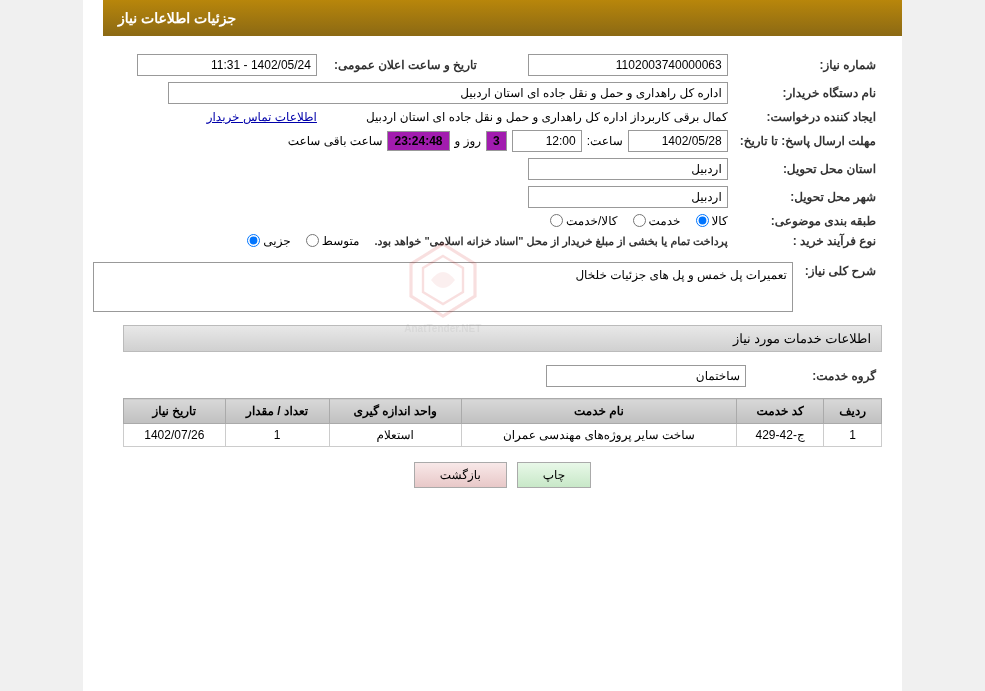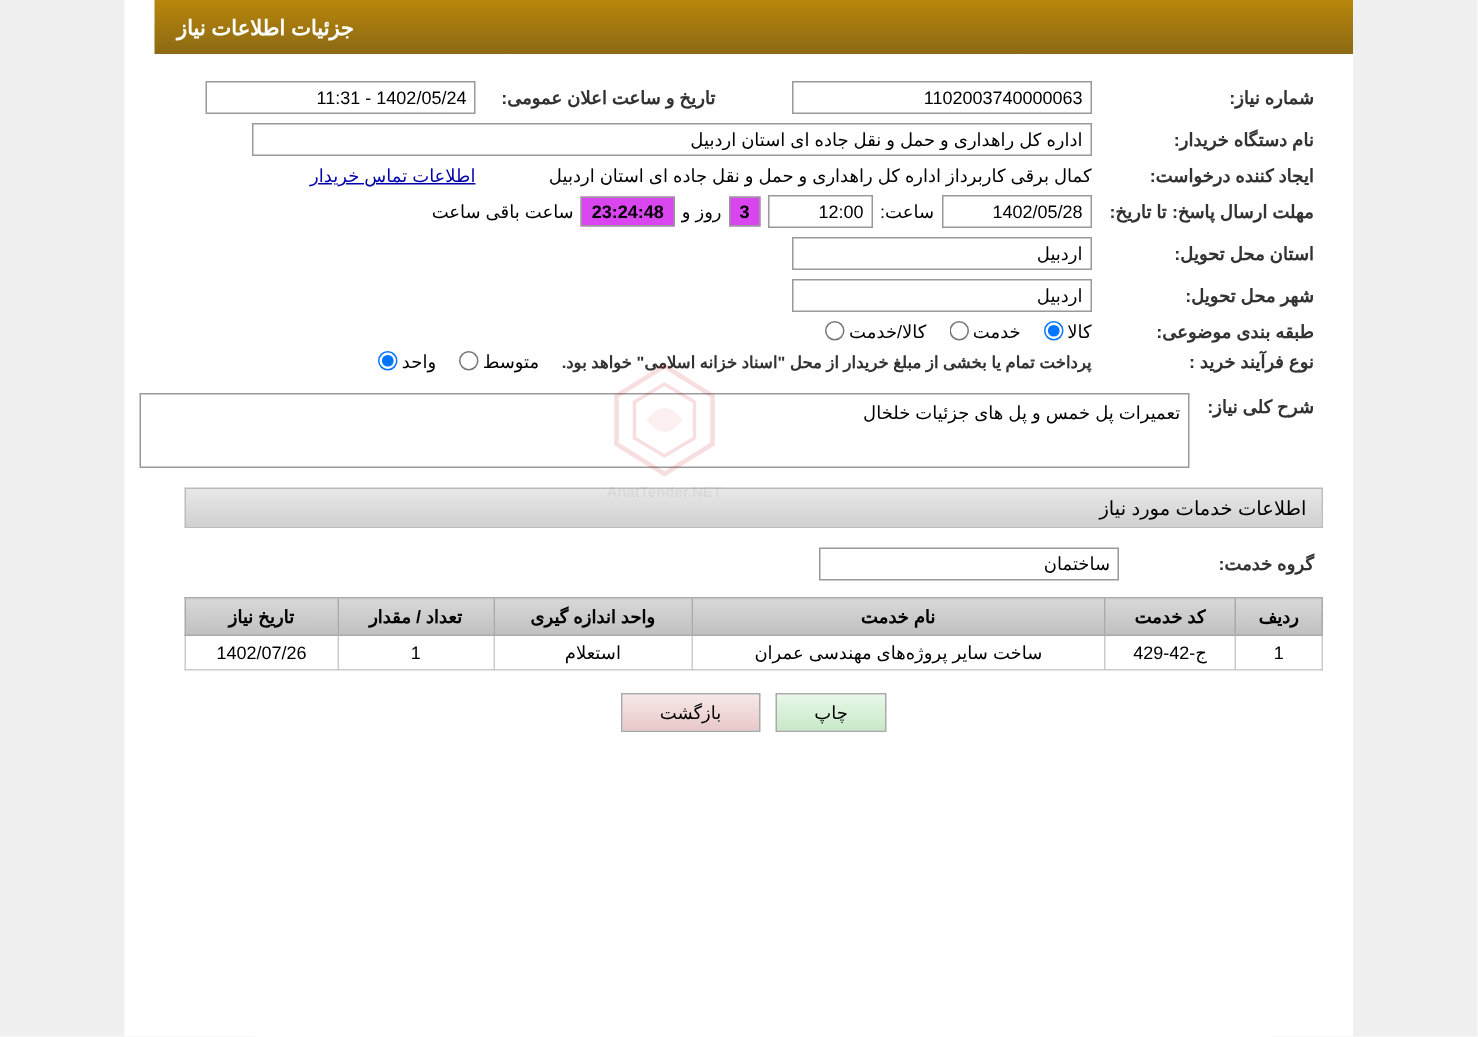--- a/index.html
+++ b/index.html
@@ -131,21 +131,21 @@
       border-color: #aaa;
     }
     .countdown-row {
       display: flex;
       align-items: center;
       gap: 5px;
       direction: rtl;
     }
     .countdown-box {
       border: 1px solid #999;
-      background: #d946ef;
+      background: #a21caf;
       padding: 2px 6px;
       font-weight: bold;
     }
   </style>
 </head>
 <body>
 
 <div class="page-wrapper">
 
   <div class="header-bar">
@@ -238,21 +238,21 @@
       <tr>
         <td class="label-cell">نوع فرآیند خرید :</td>
         <td colspan="4">
           <div class="radio-group">
             <span style="color:#333; font-size:11px;font-weight:bold;">پرداخت تمام یا بخشی از مبلغ خریدار از محل "اسناد خزانه اسلامی" خواهد بود.</span>
             <div class="radio-item">
               <span>متوسط</span>
               <input type="radio" name="purchase" style="">
             </div>
             <div class="radio-item">
-              <span>واحد</span>
+              <span>جزیی</span>
               <input type="radio" name="purchase" checked="" style="">
             </div>
           </div>
         </td>
       </tr>
     </tbody>
       </table>
 
     <table class="info-table">
       <tbody>

